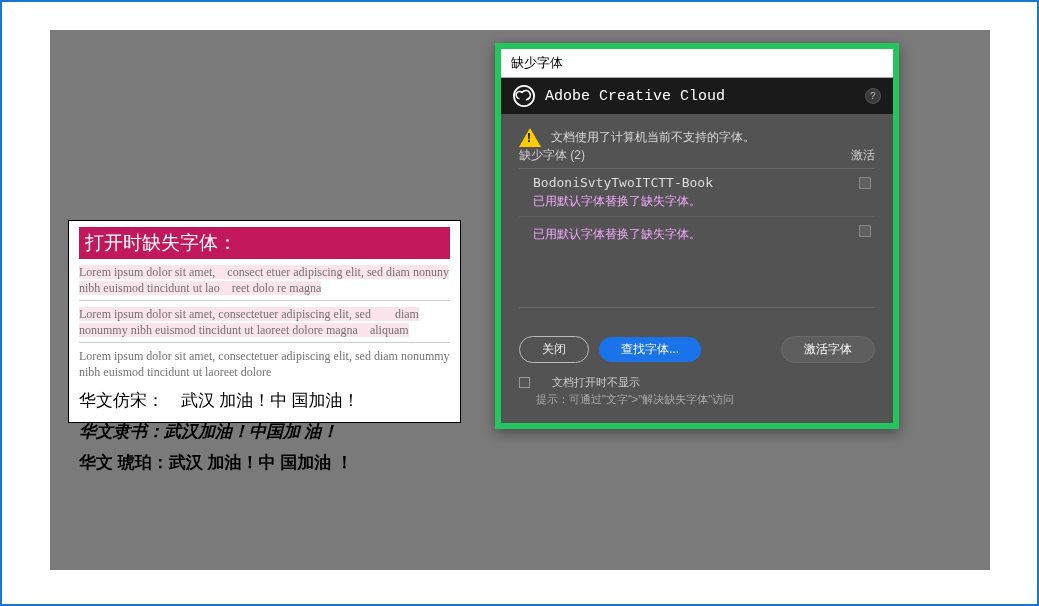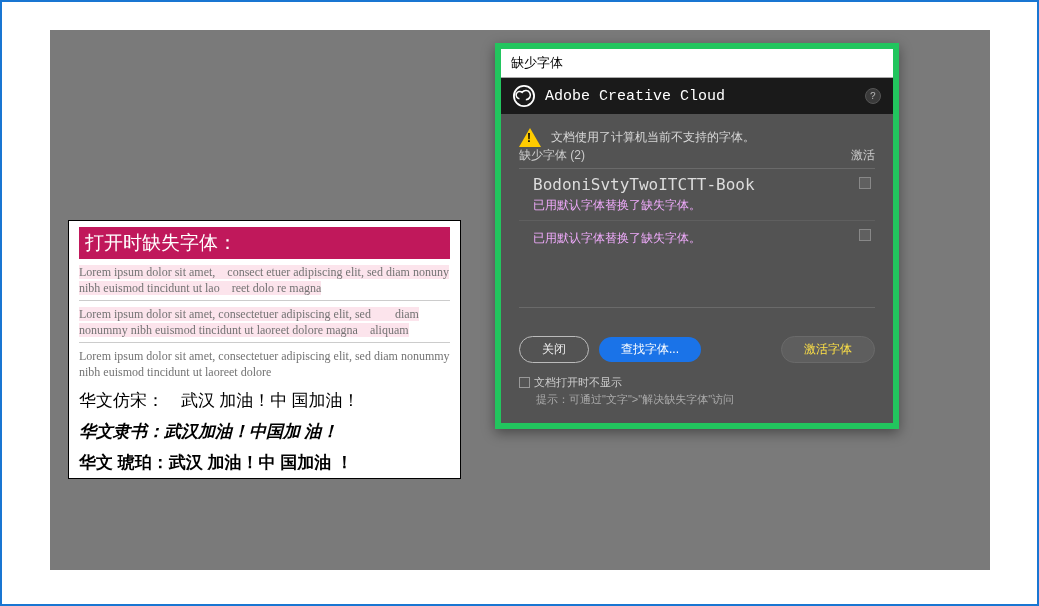--- a/index.html
+++ b/index.html
@@ -18,21 +18,21 @@
     width: 940px;
     height: 540px;
     background: #7a7a7a;
   }
   
   .doc {
     position: absolute;
     top: 190px;
     left: 18px;
     width: 393px;
-    height: 259px;
+    height: 203px;
     background: #fff;
     border: 1px solid #000;
     padding: 6px 10px 6px 10px;
   }
   .doc-title {
     background: #c0185b;
     color: #fff;
     font-size: 19px;
     padding: 3px 6px 3px 6px;
     font-family: "SimSun", serif;
@@ -136,21 +136,21 @@
     min-height: 140px;
   }
   .font-item {
     display: flex;
     align-items: flex-start;
     padding: 6px 4px 6px 14px;
     border-bottom: 1px solid #5f5f5f;
   }
   .font-item:last-child { border-bottom: none; }
   .font-text { flex: 1; }
-  .font-name { font-family: monospace, sans-serif; font-size: 16px; color: #ddd; }
+  .font-name { font-family: monospace, sans-serif; font-size: 13px; color: #ddd; }
   .font-note { font-size: 12px; color: #f0abfc; margin-top: 3px; }
   .font-chk {
     width: 12px; height: 12px;
     border: 1px solid #888;
     background: #606060;
     margin-top: 2px;
   }
   .button-row {
     display: flex;
     gap: 10px;
@@ -169,30 +169,30 @@
     color: #eee;
   }
   .btn-find {
     background: #1a73e8;
     border: none;
     color: #fff;
   }
   .btn-sync {
     margin-left: auto;
     background: #5e5e5e;
-    color: #fde047;
+    color: #ffffff;
     border: 1px solid #6a6a6a;
     cursor: not-allowed;
   }
   .footer {
     margin-top: 12px;
     font-size: 11px;
     color: #ccc;
   }
-  .footer-row1 { display: flex; align-items: center; gap: 4px; }
+  .footer-row1 { display: flex; align-items: center; gap: 22px; }
   .footer-chk {
     width: 11px; height: 11px;
     border: 1px solid #999;
     background: #555;
   }
   .footer-hint { margin-left: 17px; margin-top: 2px; color: #aaa; }
 </style>
 </head>
 <body>
 

